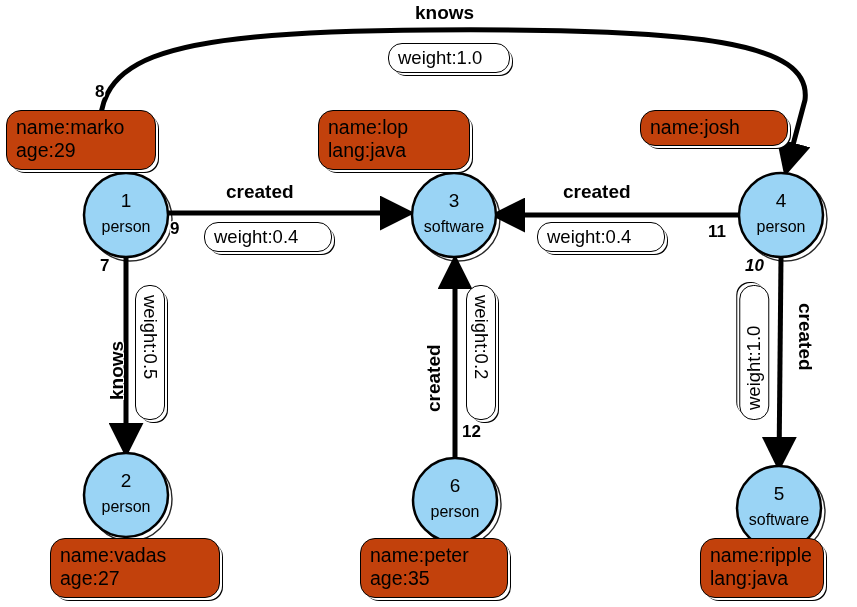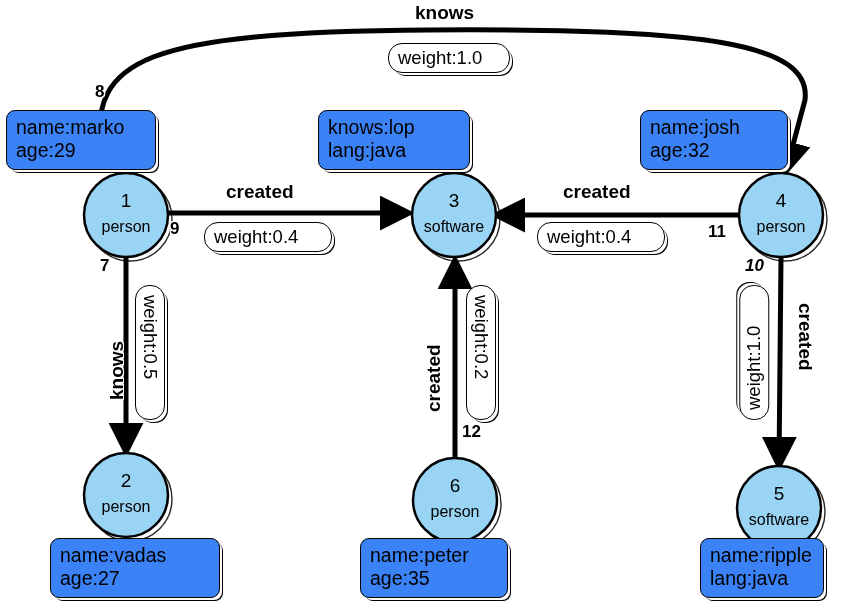--- a/index.html
+++ b/index.html
@@ -48,23 +48,23 @@
     fill: #000000;
     text-anchor: middle;
     dominant-baseline: middle;
   }
   .vertex-id { font-size: 19px; }
   .vertex-label { font-size: 16px; }
 
   
   .prop-box {
     position: absolute;
-    background: #3b82f6;
+    background: #c2410c;
     border: 1.8px solid #000000;
-    border-radius: 9px;
+    border-radius: 15px;
     box-shadow: 3px 3px 0 -1px #ffffff, 4px 4px 0 -1px #000000;
     padding: 5px 9px 6px 9px;
     font-family: "Liberation Sans", sans-serif;
     font-size: 19.5px;
     line-height: 1.2;
     color: #000000;
     white-space: nowrap;
     box-sizing: border-box;
   }
   .prop-box .prop-line { display: block; }
@@ -219,27 +219,26 @@
     <span class="prop-line">name:marko</span>
     <span class="prop-line">age:29</span>
   </div>
 
   <div class="prop-box" style="left:50px; top:538px; width:170px;">
     <span class="prop-line">name:vadas</span>
     <span class="prop-line">age:27</span>
   </div>
 
   <div class="prop-box" style="left:318px; top:110px; width:152px;">
-    <span class="prop-line">knows:lop</span>
+    <span class="prop-line">name:lop</span>
     <span class="prop-line">lang:java</span>
   </div>
 
   <div class="prop-box" style="left:640px; top:110px; width:148px;">
     <span class="prop-line">name:josh</span>
-    <span class="prop-line">age:32</span>
   </div>
 
   <div class="prop-box" style="left:700px; top:538px; width:124px;">
     <span class="prop-line">name:ripple</span>
     <span class="prop-line">lang:java</span>
   </div>
 
   <div class="prop-box" style="left:360px; top:538px; width:148px;">
     <span class="prop-line">name:peter</span>
     <span class="prop-line">age:35</span>

